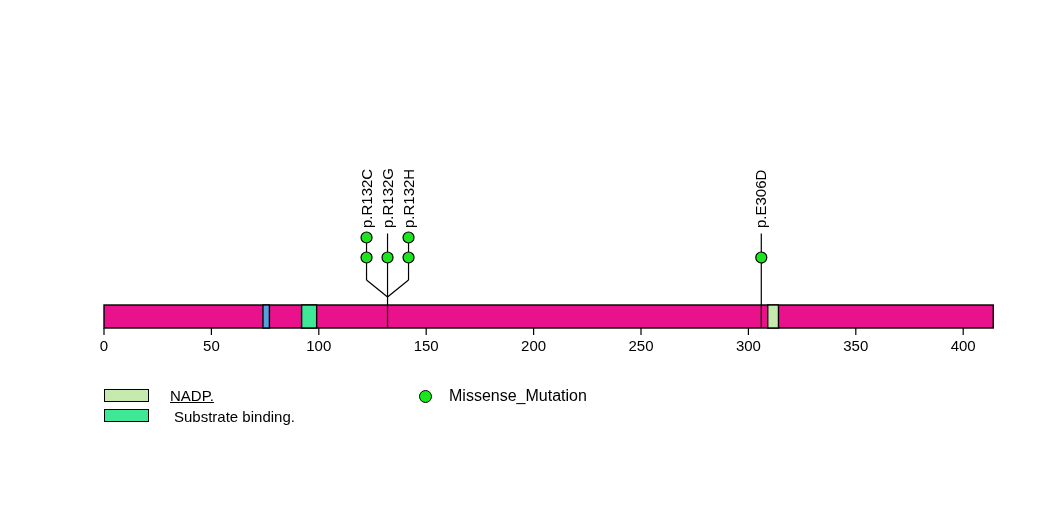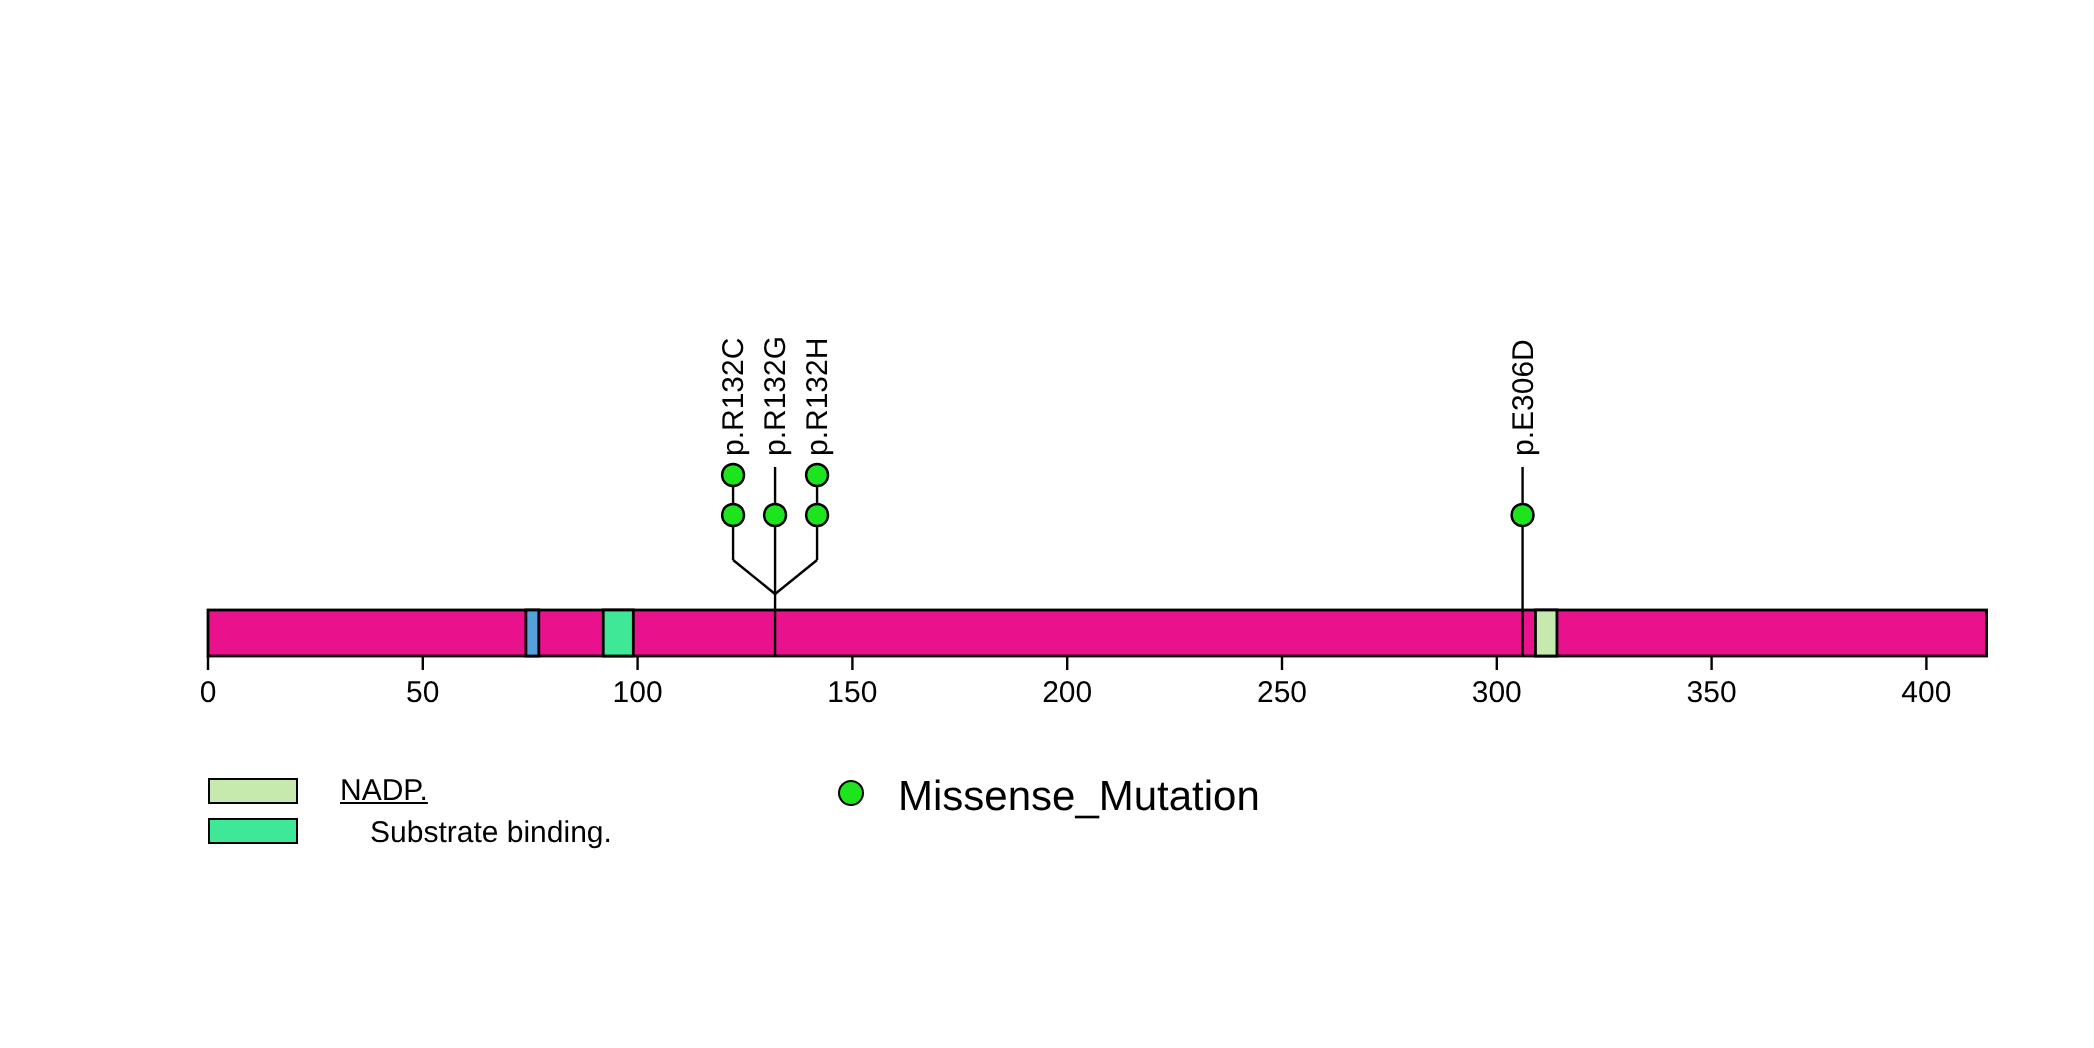--- a/index.html
+++ b/index.html
@@ -10,27 +10,27 @@
     background:#ffffff;
     font-family:"Liberation Sans", sans-serif;
     overflow:hidden;
   }
   #plot-svg { position:absolute; left:0; top:0; }
   .sw { position:absolute; border:1px solid #000; box-sizing:border-box; }
   #sw-nadp { left:104px; top:389px; width:45px; height:13px; }
   #sw-sub  { left:104px; top:409px; width:45px; height:13px; }
   .lg-label { position:absolute; font-size:15px; color:#000; white-space:nowrap; }
   #lbl-nadp { left:170px; top:387px;text-decoration:underline; }
-  #lbl-sub  { left:185px; top:408px; }
+  #lbl-sub  { left:174px; top:408px; }
   #mut-circle {
     position:absolute; left:419px; top:390px;
     width:13px; height:13px; border-radius:50%;
     border:1px solid #000; box-sizing:border-box;
   }
-  #lbl-missense { left:449px; top:387px; font-size:21px; }
+  #lbl-missense { left:449px; top:387px; font-size:16px; }
 </style>
 </head>
 <body>
 
 <div id="stage">
   <svg id="plot-svg" width="1047" height="524" viewBox="0 0 1047 524">
       <rect x="104" y="305" width="889.272" height="23" fill="#E9118C" stroke="#000" stroke-width="1.4"></rect>
       <rect x="262.952" y="305" width="6.444000000000001" height="23" fill="#56A0DC" stroke="#000" stroke-width="1.4"></rect>
       <rect x="301.616" y="305" width="15.036000000000001" height="23" fill="#3EE897" stroke="#000" stroke-width="1.4"></rect>
       <rect x="767.7320000000001" y="305" width="10.74" height="23" fill="#C6E9AD" stroke="#000" stroke-width="1.4"></rect>

